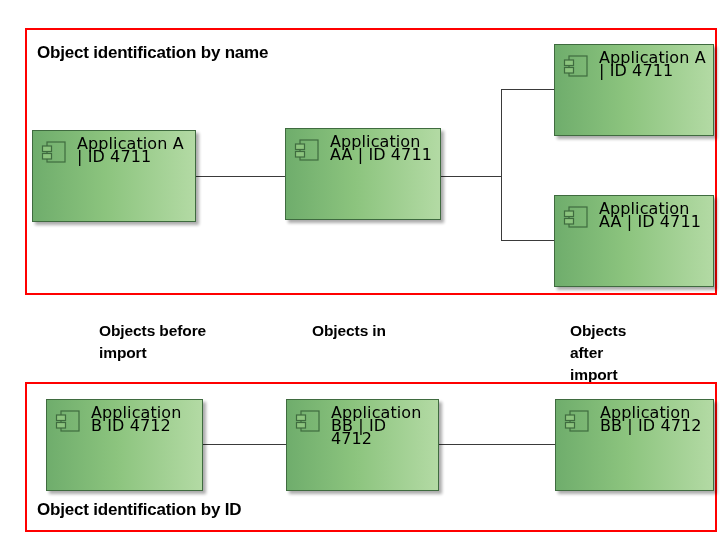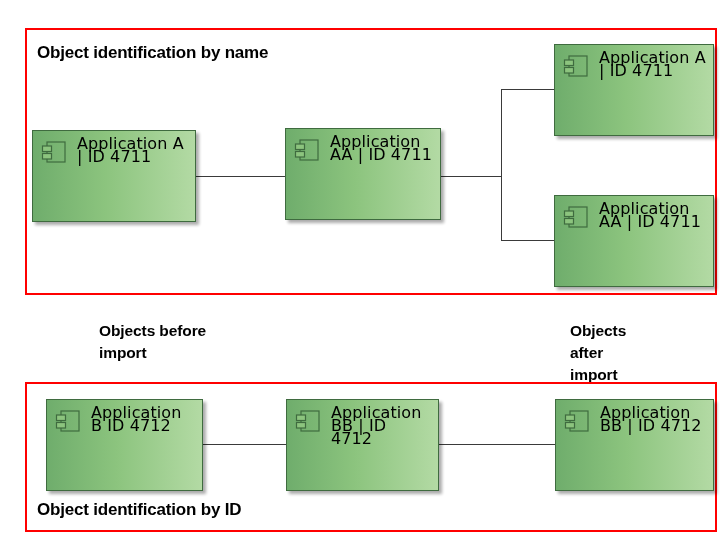--- a/index.html
+++ b/index.html
@@ -156,20 +156,21 @@
       <span>Application AA |</span>
       <span>ID 4711</span>
     </div>
   </div>
 
   <div class="caption" style="left:52px;top:320px;margin-left:47px;">
     <span>Objects before</span>
     <span>import</span>
   </div>
   <div class="caption" style="left:312px;top:320px;">
+    <span>Objects in</span>
   </div>
   <div class="caption" style="left:570px;top:320px;">
     <span>Objects after</span>
     <span>import</span>
   </div>
 
   <div class="section" id="section-bottom">
     <div class="section-title" id="title-bottom">Object identification by ID</div>
   </div>
 

